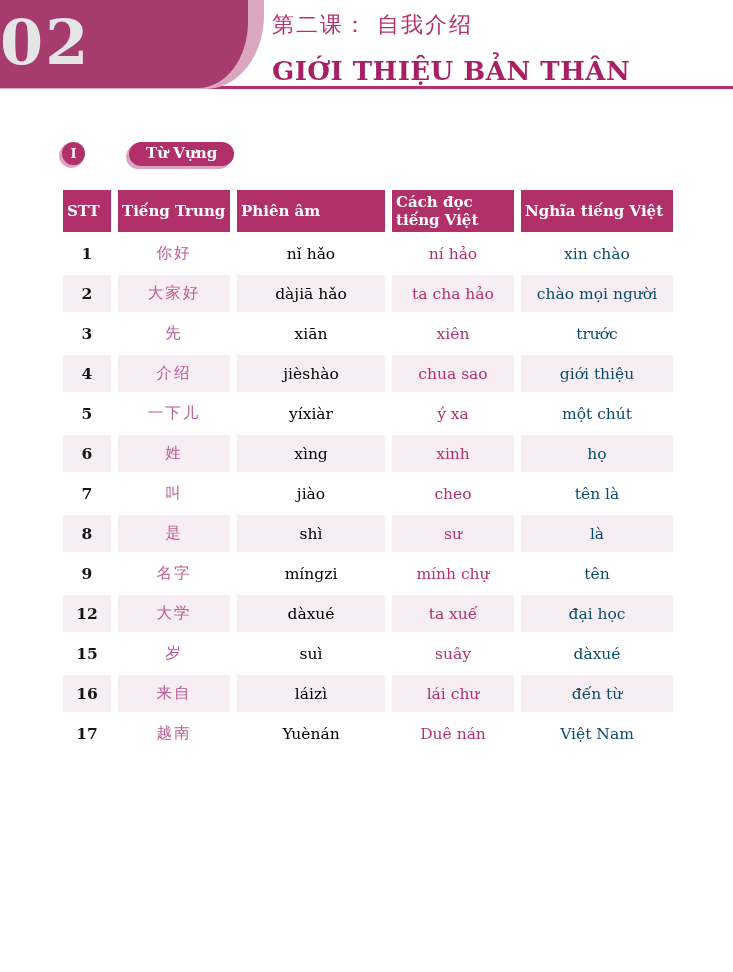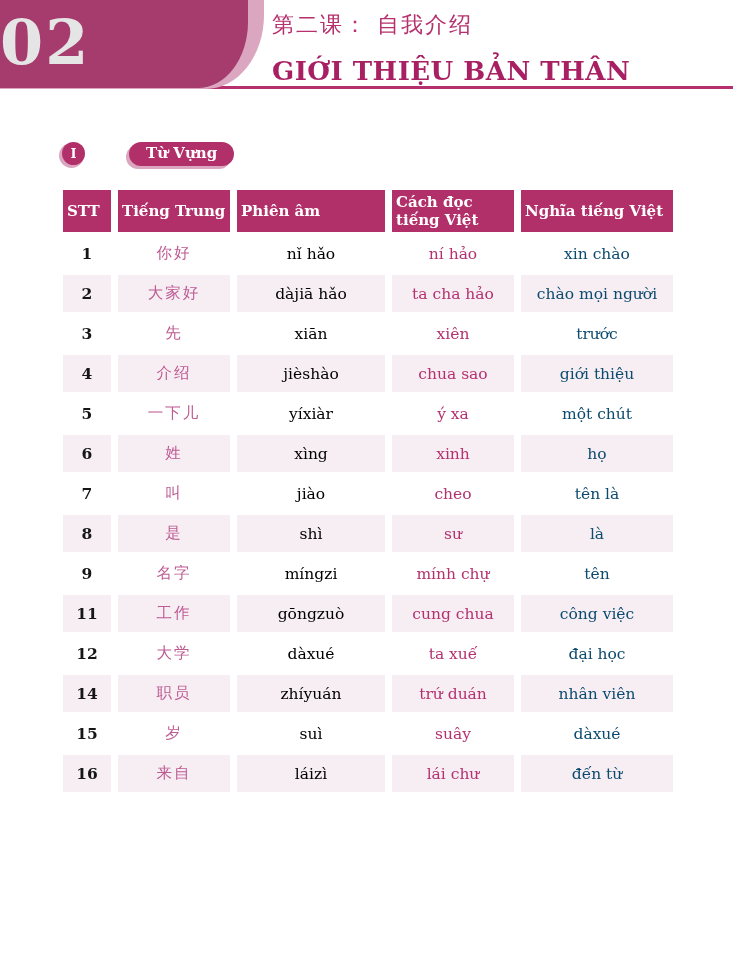--- a/index.html
+++ b/index.html
@@ -211,50 +211,43 @@
           <td class="col-mean">là</td>
         </tr>
         <tr>
           <td class="col-stt">9</td>
           <td class="col-zh">名字</td>
           <td class="col-py">míngzi</td>
           <td class="col-read">mính chự</td>
           <td class="col-mean">tên</td>
         </tr>
         <tr>
-          <td class="col-stt">11</td>
-          <td class="col-zh">工作</td>
-          <td class="col-py">gōngzuò</td>
-          <td class="col-read">cung chua</td>
-          <td class="col-mean">công việc</td>
-        </tr>
-        <tr>
           <td class="col-stt">12</td>
           <td class="col-zh">大学</td>
           <td class="col-py">dàxué</td>
           <td class="col-read">ta xuế</td>
           <td class="col-mean">đại học</td>
         </tr>
         <tr>
-          <td class="col-stt">14</td>
-          <td class="col-zh">职员</td>
-          <td class="col-py">zhíyuán</td>
-          <td class="col-read">trứ duán</td>
-          <td class="col-mean">nhân viên</td>
-        </tr>
-        <tr>
           <td class="col-stt">15</td>
           <td class="col-zh">岁</td>
           <td class="col-py">suì</td>
           <td class="col-read">suây</td>
           <td class="col-mean">dàxué</td>
         </tr>
         <tr>
           <td class="col-stt">16</td>
           <td class="col-zh">来自</td>
           <td class="col-py">láizì</td>
           <td class="col-read">lái chư</td>
           <td class="col-mean">đến từ</td>
         </tr>
+        <tr>
+          <td class="col-stt">17</td>
+          <td class="col-zh">越南</td>
+          <td class="col-py">Yuènán</td>
+          <td class="col-read">Duê nán</td>
+          <td class="col-mean">Việt Nam</td>
+        </tr>
       </tbody>
   </table>
 
 </div>
 
 </body></html>

